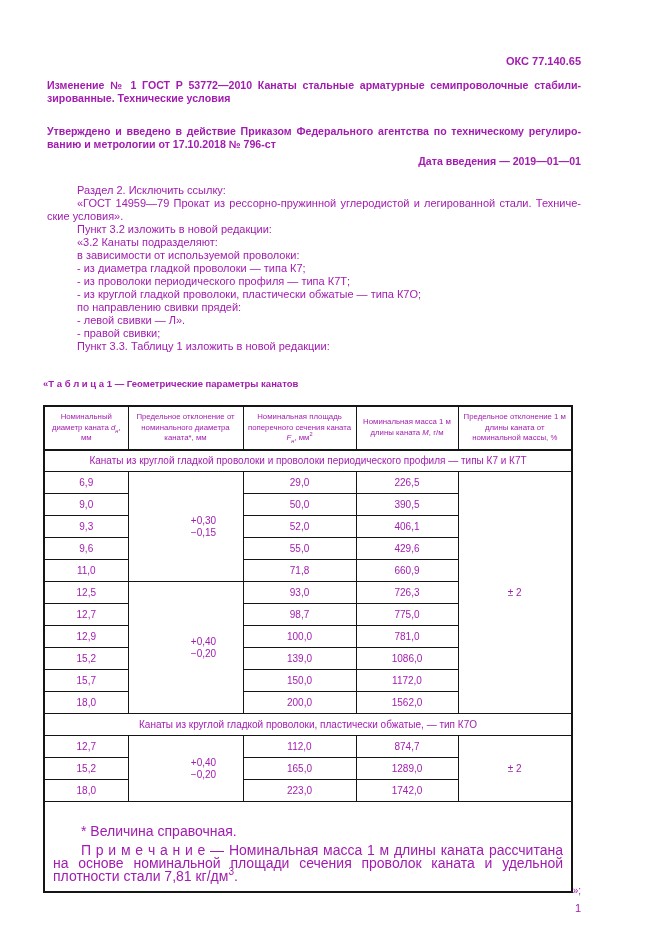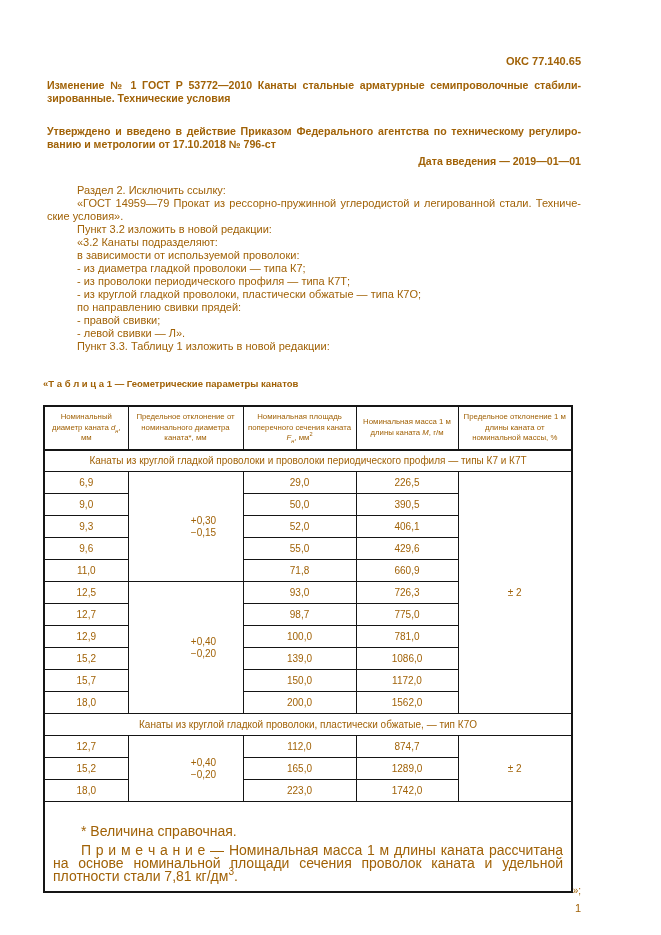--- a/index.html
+++ b/index.html
@@ -1,19 +1,19 @@
 <!DOCTYPE html>
 <html lang="ru"><head>
 <meta charset="utf-8">
 <style>
   * { box-sizing: border-box; }
   html, body { margin: 0; padding: 0; background: #ffffff; }
   .page {
     width: 661px; height: 935px;
-    background: #fff; color: #a16207;
+    background: #fff; color: #a21caf;
     font-family: "Liberation Sans", "DejaVu Sans", sans-serif;
     padding: 55px 80px 0 47px;
     position: relative; overflow: hidden;
     outline: 1px solid #e2e2e2;
   }
   .oks { text-align: right; font-weight: bold; font-size: 11px; margin-bottom: 12px; }
   .doc-title, .approval {
     font-weight: bold; font-size: 10.6px; line-height: 13px;
     text-align: justify; hyphens: manual; -webkit-hyphens: manual;
   }
@@ -63,22 +63,22 @@
   <div class="body-text">
       <div class="para">Раздел 2. Исключить ссылку:</div>
       <div class="para">«ГОСТ 14959—79 Прокат из рессорно-пружинной углеродистой и легированной стали. Техниче­ские условия».</div>
       <div class="para">Пункт 3.2 изложить в новой редакции:</div>
       <div class="para">«3.2 Канаты подразделяют:</div>
       <div class="para">в зависимости от используемой проволоки:</div>
       <div class="para">- из диаметра гладкой проволоки — типа К7;</div>
       <div class="para">- из проволоки периодического профиля — типа К7Т;</div>
       <div class="para">- из круглой гладкой проволоки, пластически обжатые — типа К7О;</div>
       <div class="para">по направлению свивки прядей:</div>
+      <div class="para">- левой свивки — Л».</div>
       <div class="para">- правой свивки;</div>
-      <div class="para">- левой свивки — Л».</div>
       <div class="para">Пункт 3.3. Таблицу 1 изложить в новой редакции:</div>
     </div>
 
   <div class="caption">«Т а б л и ц а 1 — Геометрические параметры канатов</div>
 
   <div class="table-wrap">
     <table>
       <colgroup>
         <col style="width:84px">
         <col style="width:115px">

